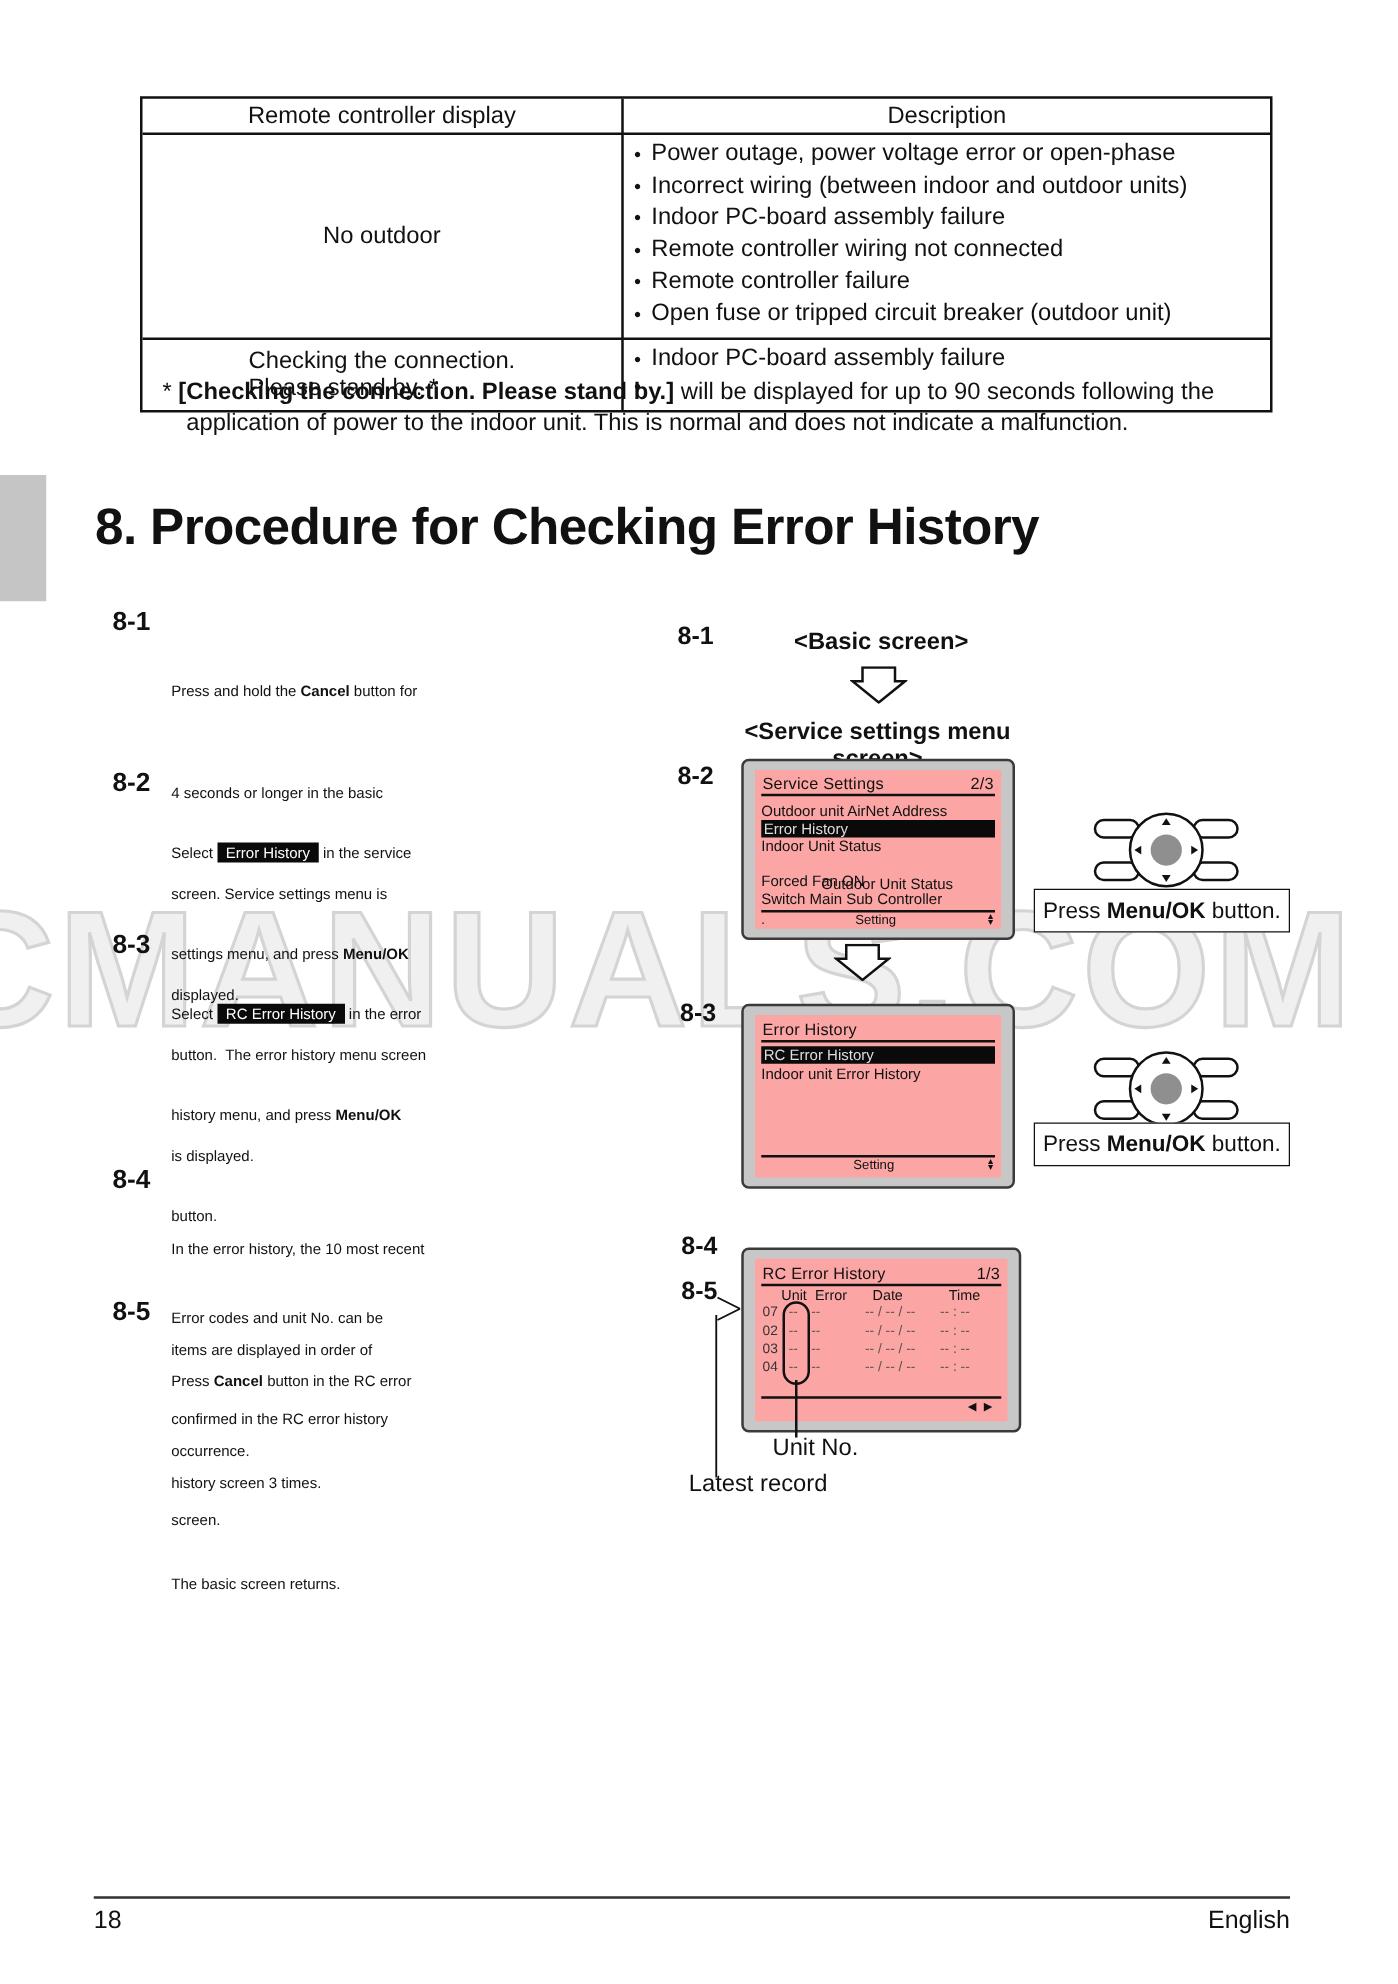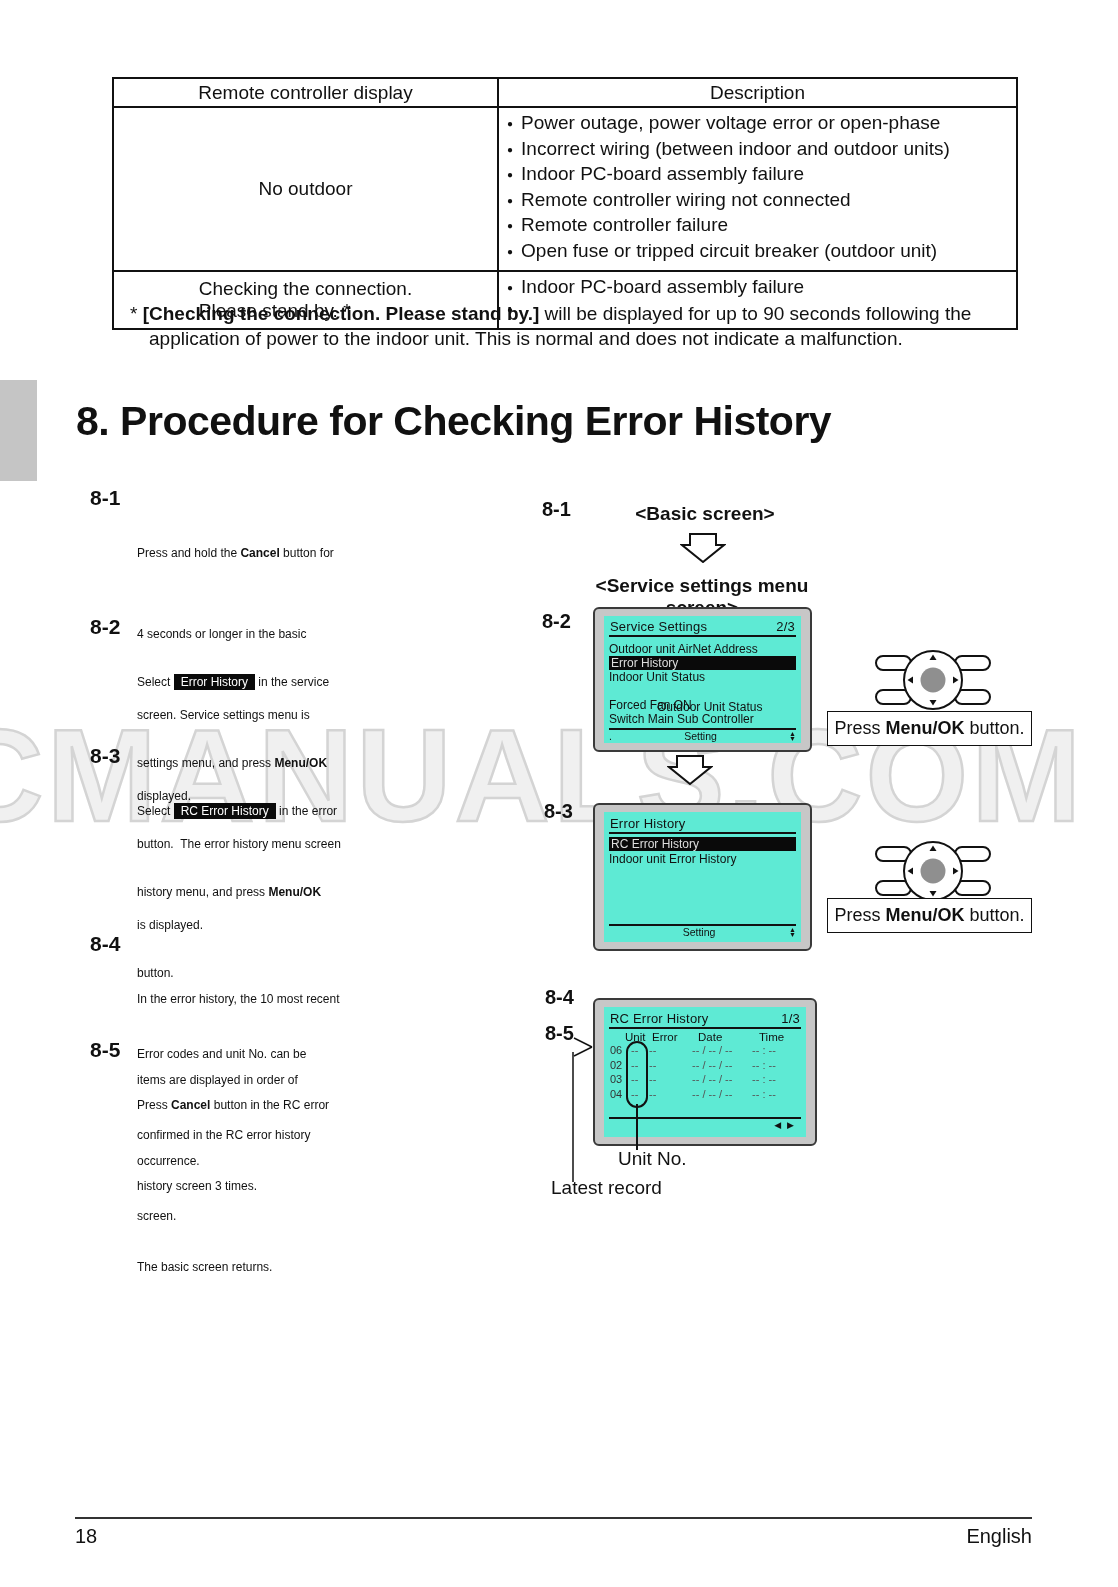--- a/index.html
+++ b/index.html
@@ -39,21 +39,21 @@
   .inv{background:#0a0a0a;color:#fff;padding:1px 7px;}
 
   
   .rlabel{position:absolute;font-size:20px;font-weight:bold;}
   .flowlabel{position:absolute;font-size:19px;font-weight:bold;text-align:center;}
   .pressbox{position:absolute;width:203px;height:33px;border:1.5px solid #111;background:#fff;
             display:flex;align-items:center;justify-content:center;font-size:18px;white-space:pre;}
 
   
   .screen{position:absolute;width:215px;background:#c7c7c7;border:2px solid #3a3a3a;border-radius:6px;}
-  .display{position:absolute;left:9px;right:9px;top:7px;bottom:7px;background:#5eead4;}
+  .display{position:absolute;left:9px;right:9px;top:7px;bottom:7px;background:#fca5a5;}
   .sc-title{position:absolute;left:6px;right:6px;display:flex;justify-content:space-between;
             font-size:13px;letter-spacing:0.2px;}
   .sc-line{position:absolute;left:5px;right:5px;height:2px;background:#111;}
   .sc-item{position:absolute;left:5px;right:5px;font-size:12px;height:14px;line-height:14px;}
   .sc-item.sel{background:#0a0a0a;color:#dedede;padding-left:2px;}
   .sc-foot{position:absolute;left:5px;right:5px;display:flex;align-items:center;font-size:10.5px;}
   .sc-foot .mid{flex:1;text-align:center;}
   .updown{display:inline-flex;flex-direction:column;font-size:7px;line-height:5px;}
   .pager{position:absolute;font-size:9px;letter-spacing:6px;}
 
@@ -282,21 +282,21 @@
         <span>RC Error History</span>
         <span>1/3</span>
       </div>
       <div class="sc-line" style="top:20px;"></div>
       <span class="rc-h" style="left:21px;top:24px;">Unit</span>
       <span class="rc-h" style="left:48px;top:24px;">Error</span>
       <span class="rc-h" style="left:94px;top:24px;">Date</span>
       <span class="rc-h" style="left:155px;top:24px;">Time</span>
 
       <div class="rc-row" style="top:37px;">
-        <span class="no" style="left:6px;">06</span>
+        <span class="no" style="left:6px;">07</span>
           <span style="left:27px;">--</span>
           <span style="left:45px;">--</span>
           <span style="left:88px;">-- / -- / --</span>
           <span style="left:148px;">-- : --</span>
       </div>
       <div class="rc-row" style="top:51.5px;">
         <span class="no" style="left:6px;">02</span>
           <span style="left:27px;">--</span>
           <span style="left:45px;">--</span>
           <span style="left:88px;">-- / -- / --</span>

